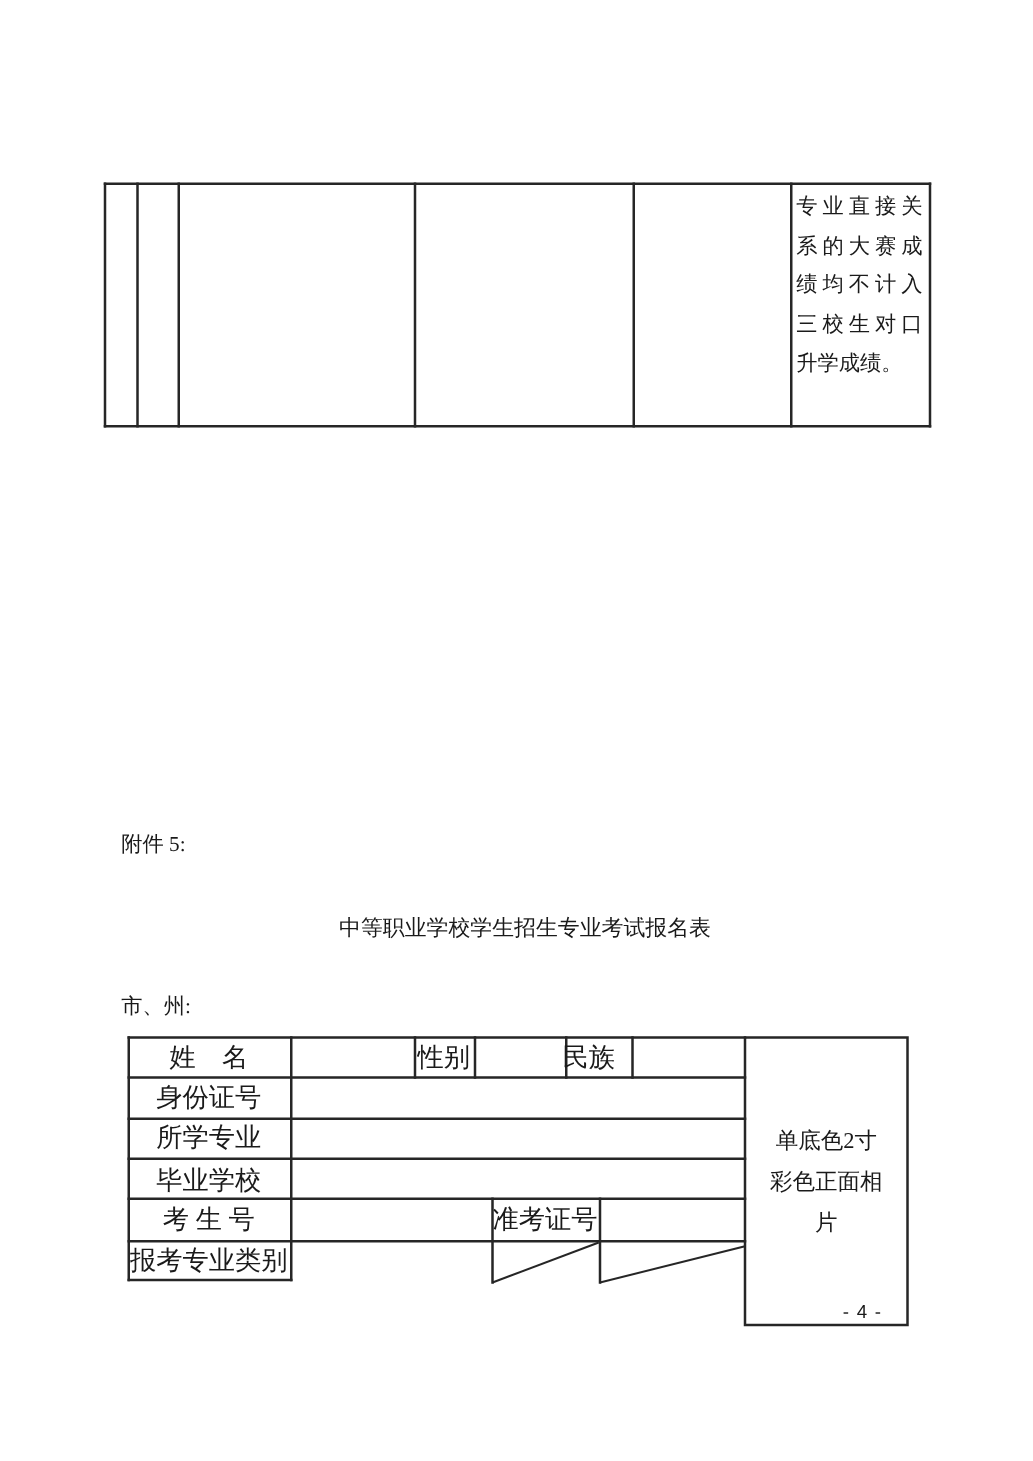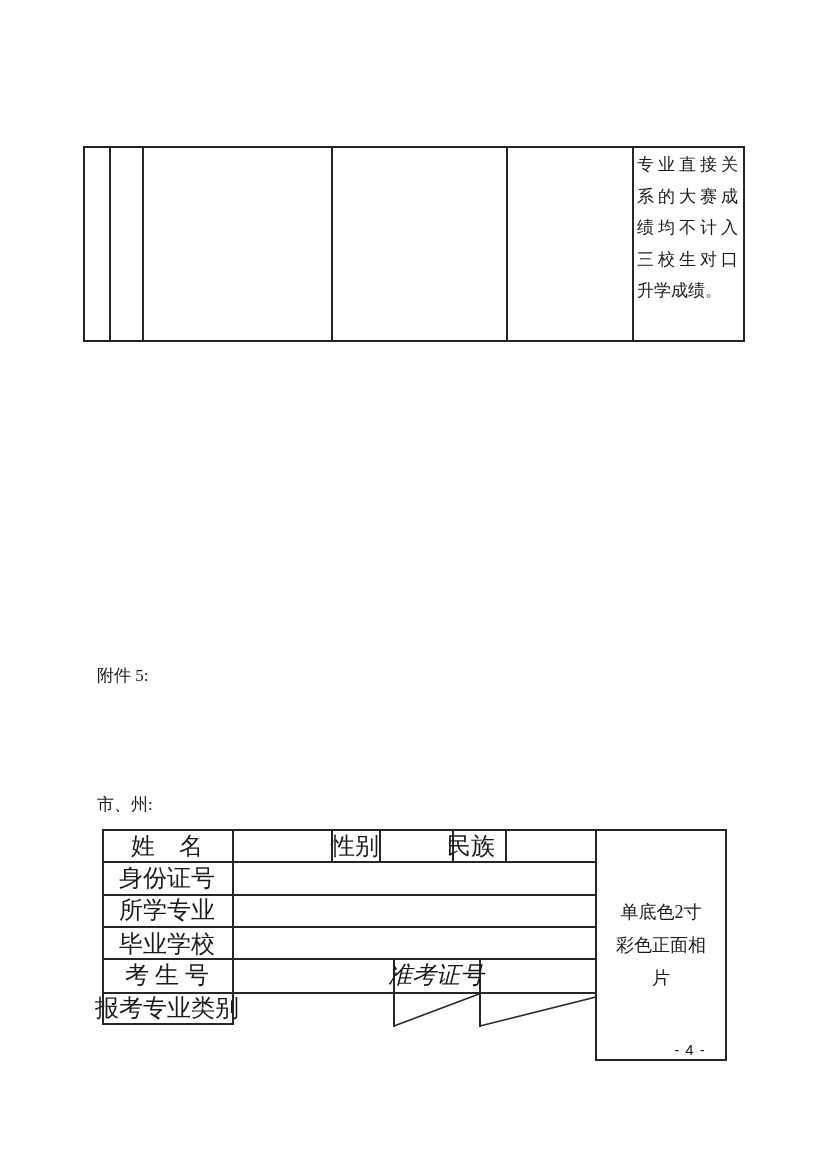--- a/index.html
+++ b/index.html
@@ -5,21 +5,21 @@
   html,body { margin:0; padding:0; background:#e8e8e8; }
   .page {
     position:relative; width:826px; height:1169px; margin:0 auto;
     background:#ffffff; overflow:hidden;
     font-family:"Liberation Serif","DejaVu Serif",serif;
     color:#1a1a1a;
   }
   .ln { position:absolute; background:#262626; }
   .cell-label {
     position:absolute; display:flex; align-items:center; justify-content:center;
-    font-size:24px; white-space:pre; color:#1a1a1a;
+    font-size:21px; white-space:pre; color:#1a1a1a;
   }
   .cell-value { position:absolute; background:transparent; }
   .note-cell {
     position:absolute; left:637px; top:149px; width:101px;
     font-size:17px; line-height:31.5px;
   }
   .note-cell .jl { display:flex; justify-content:space-between; }
   .photo-box {
     position:absolute; left:595px; top:829px; width:132px; height:232px;
     border:2px solid #262626; box-sizing:border-box;
@@ -85,20 +85,21 @@
           <span>校</span>
           <span>生</span>
           <span>对</span>
           <span>口</span>
         </div>
         <div>升学成绩。</div>
       </div>
   </div>
 
   <div class="attach-label" style="top:630px;margin-top:34px;">附件 5:</div>
+  <div class="title-line" style="top:730px;">中等职业学校学生招生专业考试报名表</div>
   <div class="region-label" style="top:793px;">市、州:</div>
 
   <div>
 
     <div class="ln" style="left:102px;top:829px;width:495px;height:2px;"></div>
     <div class="ln" style="left:102px;top:861px;width:495px;height:2px;"></div>
     <div class="ln" style="left:102px;top:894px;width:495px;height:2px;"></div>
     <div class="ln" style="left:102px;top:926px;width:495px;height:2px;"></div>
     <div class="ln" style="left:102px;top:958px;width:495px;height:2px;"></div>
     <div class="ln" style="left:102px;top:992px;width:495px;height:2px;"></div>
@@ -130,21 +131,21 @@
     <div class="cell-value" style="left:234px;top:861px;width:361px;height:33px;"></div>
 
     <div class="cell-label" style="left:102px;top:894px;width:130px;height:32px;">所学专业</div>
     <div class="cell-value" style="left:234px;top:894px;width:361px;height:32px;"></div>
 
     <div class="cell-label" style="left:102px;top:926px;width:130px;height:36px;">毕业学校</div>
     <div class="cell-value" style="left:234px;top:926px;width:361px;height:32px;"></div>
 
     <div class="cell-label" style="left:102px;top:958px;width:130px;height:34px;border-radius:17px;">考 生 号</div>
     <div class="cell-value" style="left:234px;top:958px;width:159px;height:34px;"></div>
-    <div class="cell-label" style="left:393px;top:958px;width:86px;height:34px;font-style:italic;">准考证号</div>
+    <div class="cell-label" style="left:393px;top:958px;width:86px;height:34px;">准考证号</div>
     <div class="cell-value" style="left:481px;top:958px;width:114px;height:34px;"></div>
 
     <div class="cell-label" style="left:102px;top:992px;width:130px;height:31px;">报考专业类别</div>
     <div class="cell-value" style="left:234px;top:992px;width:159px;height:31px;"></div>
 
     <div class="photo-box">
         <div>单底色2寸</div>
         <div>彩色正面相</div>
         <div>片</div>
       </div>

